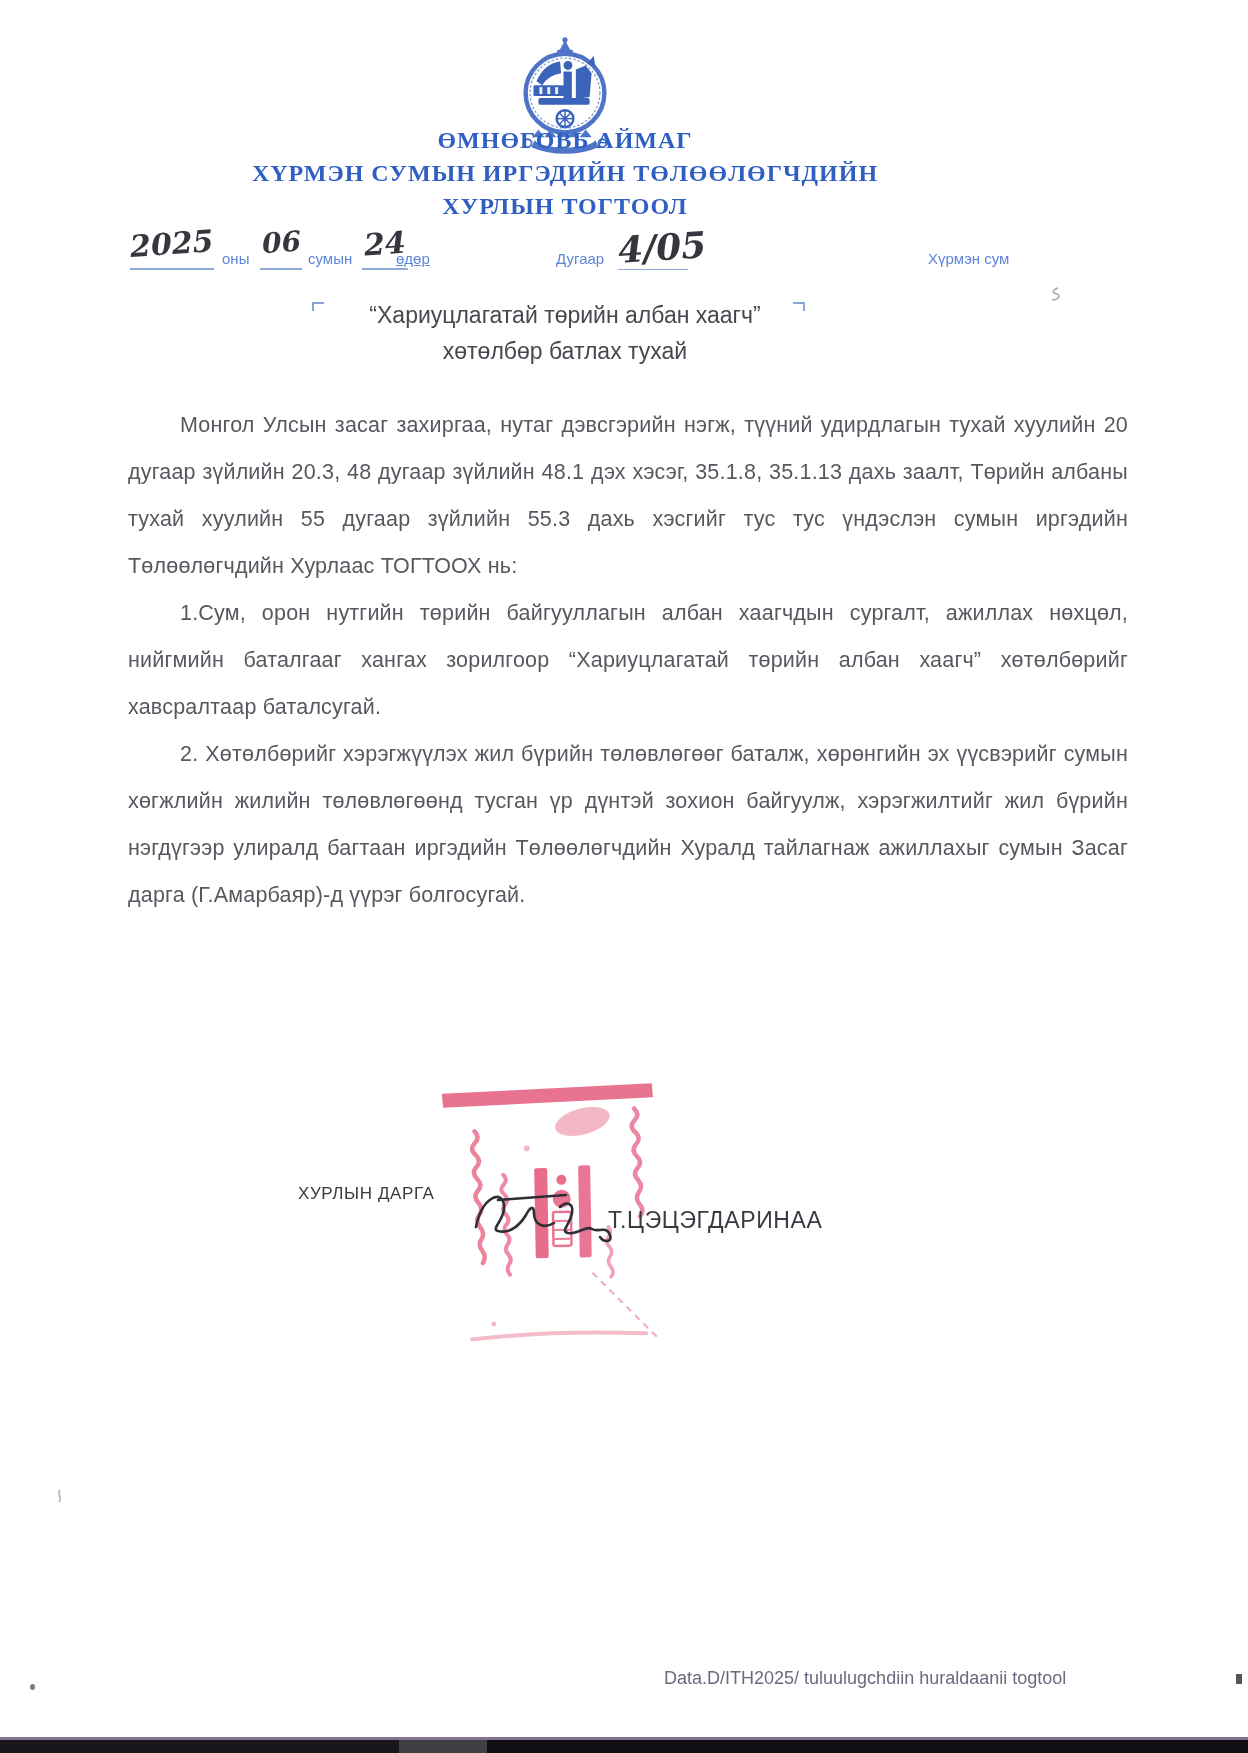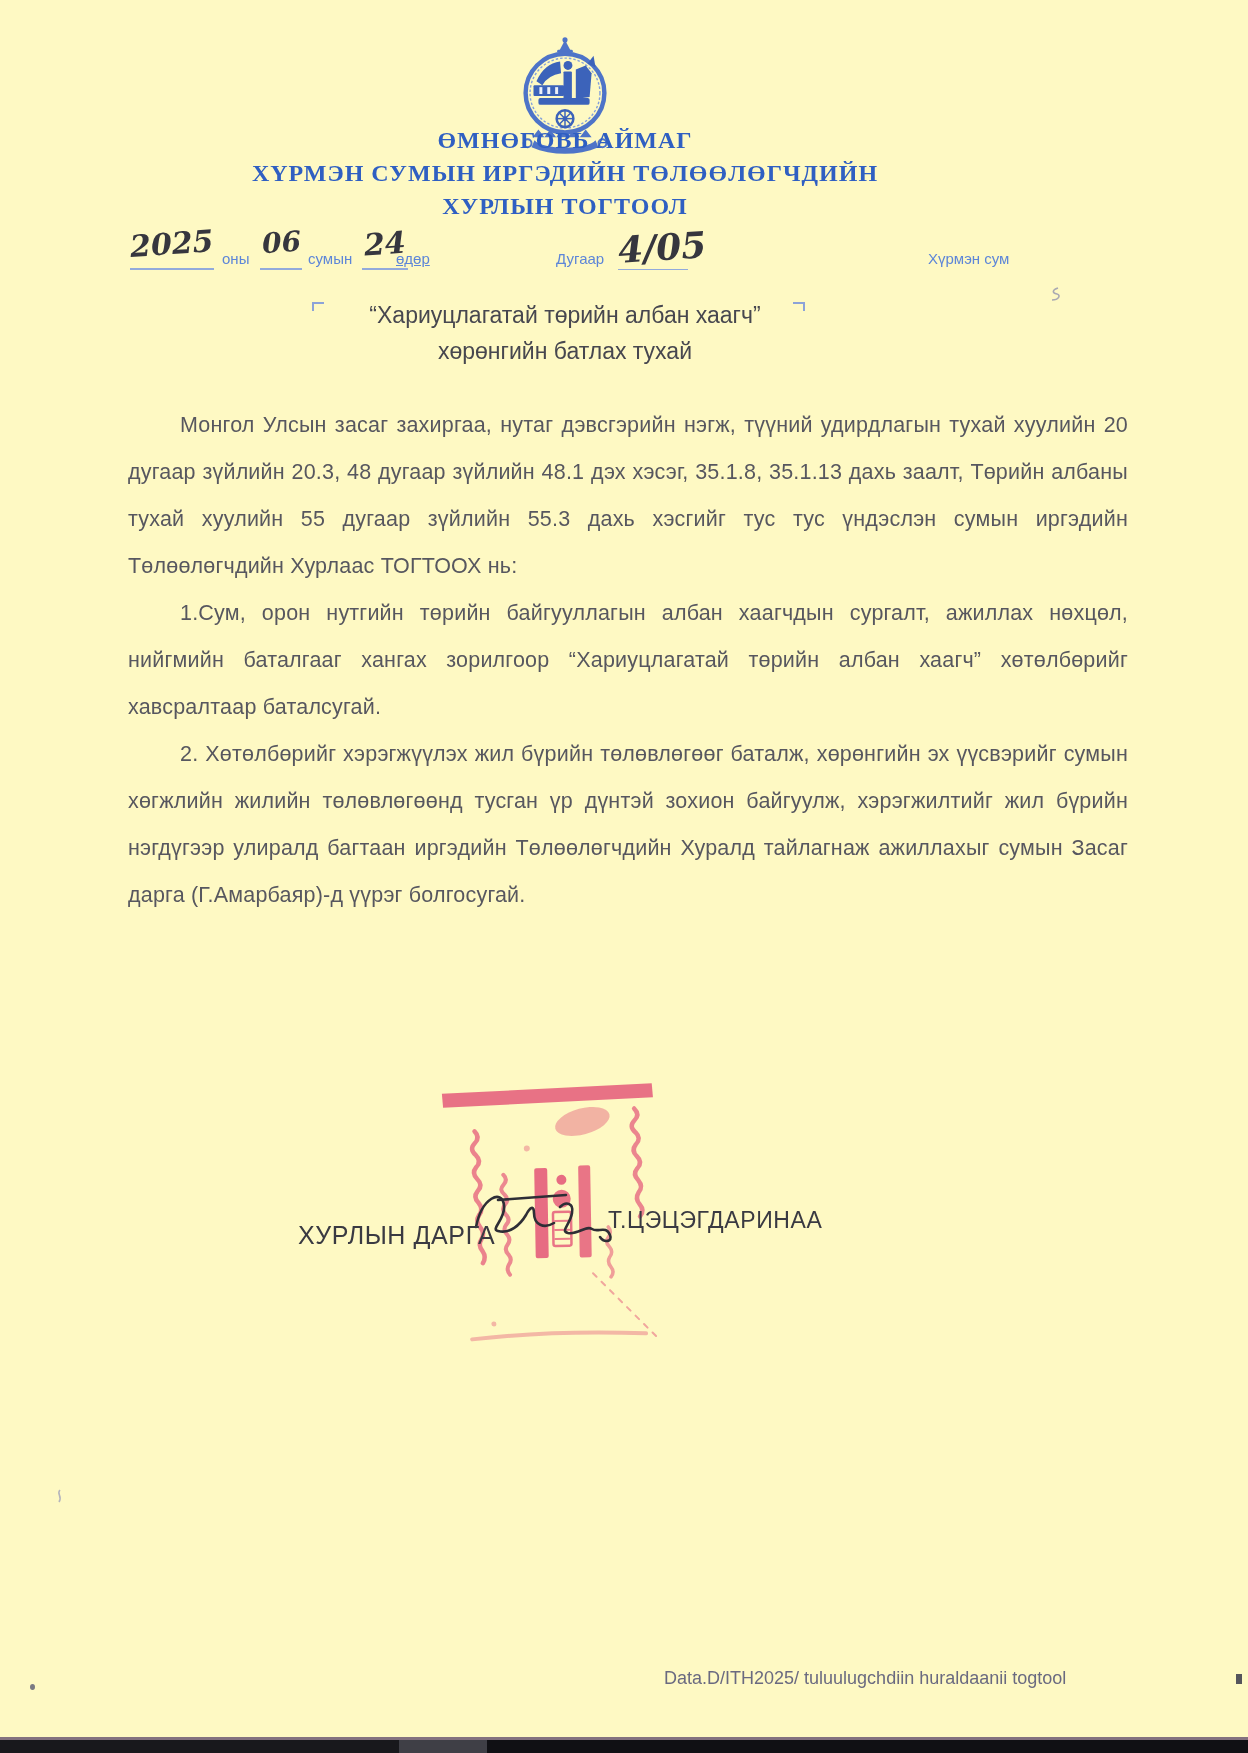--- a/index.html
+++ b/index.html
@@ -1,19 +1,19 @@
 <!DOCTYPE html>
 <html><head>
 <meta charset="utf-8">
 <style>
   * { margin:0; padding:0; box-sizing:border-box; }
   html,body { background:#e8e8e8; }
   .page {
     position:relative; width:1248px; height:1753px; margin:0 auto;
-    background:#fef9c3; overflow:hidden;
+    background:#ffffff; overflow:hidden;
     font-family:"Liberation Sans", sans-serif;
   }
   
   .emblem { position:absolute; left:501px; top:34px; width:128px; height:124px; }
   .header { position:absolute; left:0; top:124px; width:1130px; text-align:center;
     font-family:"Liberation Serif", serif; font-weight:bold; color:#2f5fc2;
     font-size:24px; line-height:33px; letter-spacing:1px; }
   
   .dateline { position:absolute; left:0; top:226px; width:1248px; height:64px; }
   .dl-label { position:absolute; top:24px; font-size:15px; color:#5d86d8; }
@@ -30,21 +30,21 @@
   .corner { position:absolute; width:12px; height:9px; }
   .corner-left { left:312px; top:302px; border-left:2px solid #8ca3d8; border-top:2px solid #8ca3d8; }
   .corner-right { left:793px; top:302px; border-right:2px solid #8ca3d8; border-top:2px solid #8ca3d8; }
   
   .bodytext { position:absolute; left:128px; top:402px; width:1000px; }
   .bodytext p { text-indent:52px; text-align:justify; font-size:21.5px; line-height:47px;
     color:#57575f; letter-spacing:.2px; }
   
   .stamp { position:absolute; left:432px; top:1078px; width:235px; height:275px; transform:rotate(-1deg); }
   .scribble { position:absolute; left:468px; top:1183px; width:160px; height:62px; }
-  .sig-role { position:absolute; left:298px; top:1221px; font-size:25px; color:#3a3a42; letter-spacing:.6px; }
+  .sig-role { position:absolute; left:298px; top:1184px; font-size:17px; color:#3a3a42; letter-spacing:.6px; }
   .sig-name { position:absolute; left:608px; top:1207px; font-size:23px; color:#3a3a42; letter-spacing:.6px; }
   
   .footer { position:absolute; left:664px; top:1668px; font-size:18px; color:#6a6a80; }
   
   .bottom-accent { position:absolute; left:0; bottom:13px; width:100%; height:3px; background:#4f3963; opacity:.7; }
   .bottom-bar { position:absolute; left:0; bottom:0; width:100%; height:13px;
     background:linear-gradient(90deg,#18181c 0 32%,#3f3f46 32% 39%,#101014 39% 100%); }
   .speck { position:absolute; color:#a9a9b2; }
 </style>
 </head>
@@ -113,21 +113,21 @@
     <div class="hw-field" style="left:618px; width:70px; border-bottom-width:1px;">
       <span class="hw hw-num">4/05</span>
     </div>
     <span class="dl-label" style="left:928px;">Хүрмэн сум</span>
   </div>
 
   <div class="corner corner-left"></div>
   <div class="corner corner-right"></div>
   <div class="titleblock">
     <div>“Хариуцлагатай төрийн албан хаагч”</div>
-    <div>хөрөнгийн батлах тухай</div>
+    <div>хөтөлбөр батлах тухай</div>
   </div>
 
   <div class="bodytext">
     <p>Монгол Улсын засаг захиргаа, нутаг дэвсгэрийн нэгж, түүний удирдлагын тухай хуулийн 20 дугаар зүйлийн 20.3, 48 дугаар зүйлийн 48.1 дэх хэсэг, 35.1.8, 35.1.13 дахь заалт, Төрийн албаны тухай хуулийн 55 дугаар зүйлийн 55.3 дахь хэсгийг тус тус үндэслэн сумын иргэдийн Төлөөлөгчдийн Хурлаас ТОГТООХ нь:</p>
     <p>1.Сум, орон нутгийн төрийн байгууллагын албан хаагчдын сургалт, ажиллах нөхцөл, нийгмийн баталгааг хангах зорилгоор “Хариуцлагатай төрийн албан хаагч” хөтөлбөрийг хавсралтаар баталсугай.</p>
     <p>2. Хөтөлбөрийг хэрэгжүүлэх жил бүрийн төлөвлөгөөг баталж, хөрөнгийн эх үүсвэрийг сумын хөгжлийн жилийн төлөвлөгөөнд тусган үр дүнтэй зохион байгуулж, хэрэгжилтийг жил бүрийн нэгдүгээр улиралд багтаан иргэдийн Төлөөлөгчдийн Хуралд тайлагнаж ажиллахыг сумын Засаг дарга (Г.Амарбаяр)-д үүрэг болгосугай.</p>
   </div>
 
   <svg class="stamp" viewBox="0 0 235 275" xmlns="http://www.w3.org/2000/svg">
     <g fill="#e35477" stroke="#e35477" stroke-linecap="round">

